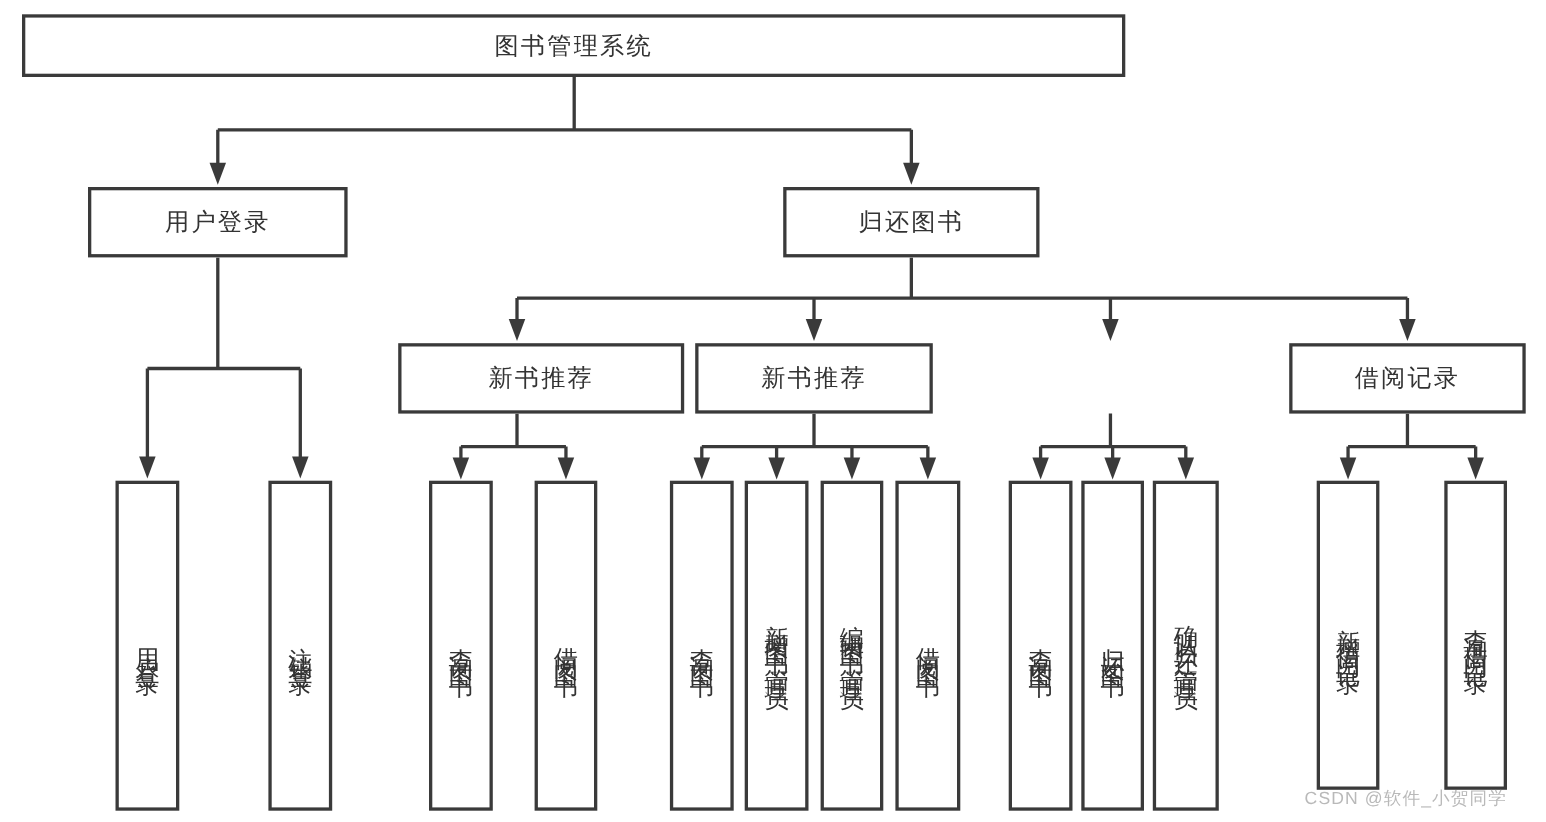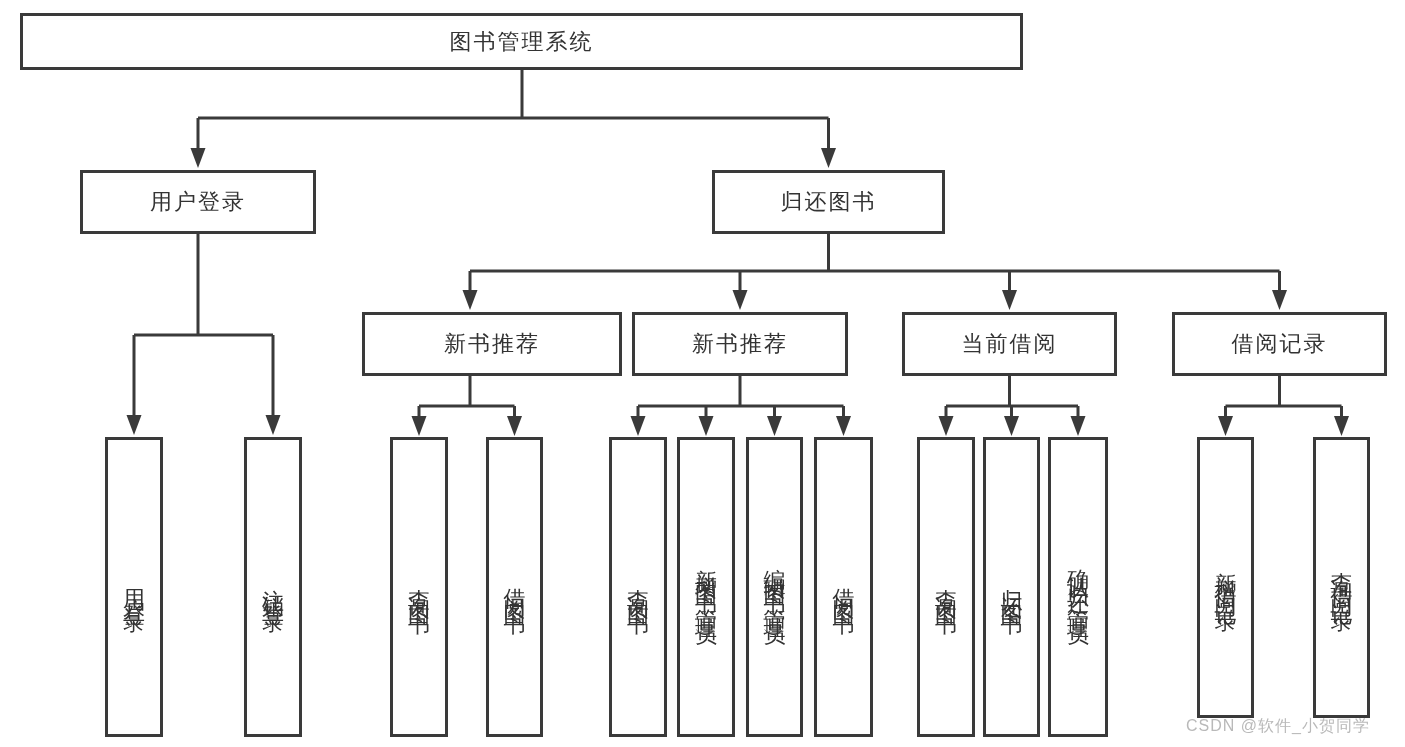--- a/index.html
+++ b/index.html
@@ -107,23 +107,20 @@
   <div class="box" style="left:712px; top:170px; width:233px; height:64px">
     <span class="lbl">归还图书</span>
   </div>
 
   <div class="box" style="left:362px; top:312px; width:260px; height:64px">
     <span class="lbl">新书推荐</span>
   </div>
   <div class="box" style="left:632px; top:312px; width:216px; height:64px">
     <span class="lbl">新书推荐</span>
   </div>
-  <div class="box" style="left:902px; top:312px; width:215px; height:64px">
-    <span class="lbl">当前借阅</span>
-  </div>
   <div class="box" style="left:1172px; top:312px; width:215px; height:64px">
     <span class="lbl">借阅记录</span>
   </div>
 
   <div class="box leaf" style="left:105px; top:437px; width:58px; height:300px">
     <span class="lbl">用户登录</span>
   </div>
   <div class="box leaf" style="left:244px; top:437px; width:58px; height:300px">
     <span class="lbl">注销登录</span>
   </div>

